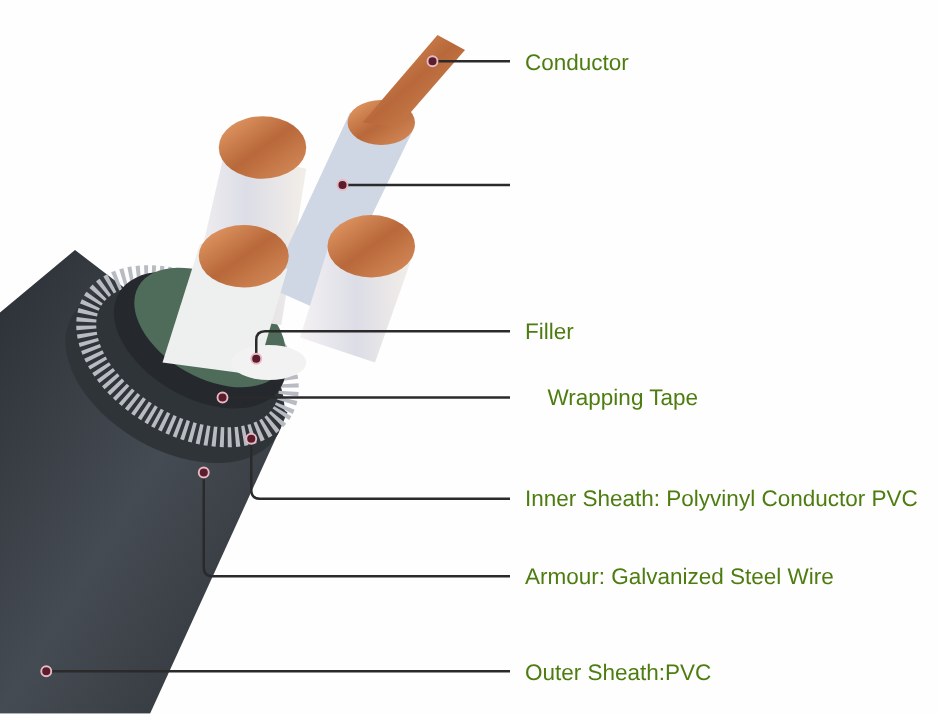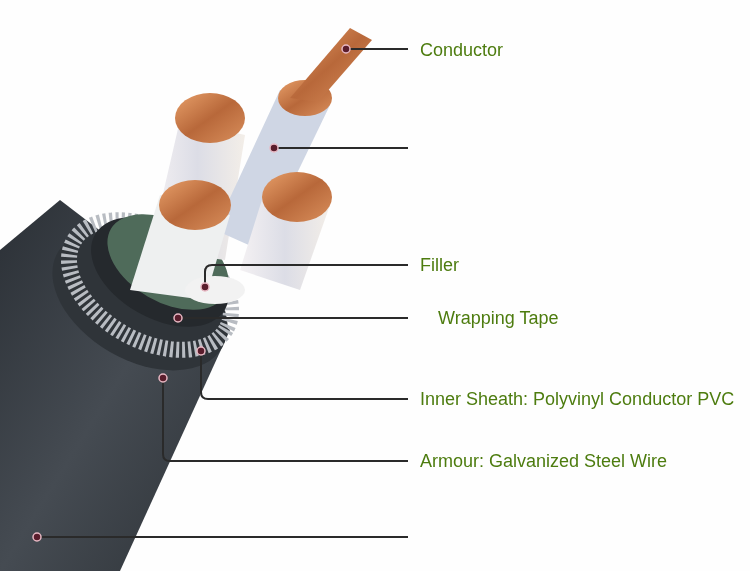--- a/index.html
+++ b/index.html
@@ -82,13 +82,14 @@
       <circle cx="163" cy="378" r="4"></circle>
       <circle cx="37" cy="537" r="4"></circle>
     </g>
   </svg>
 
   <div class="label" style="left:420px; top:40px;">Conductor</div>
   <div class="label" style="left:420px; top:255px;text-align:right;">Filler</div>
   <div class="label" style="left:420px; top:308px;margin-left:18px;">Wrapping Tape</div>
   <div class="label" style="left:420px; top:389px;">Inner Sheath: Polyvinyl Conductor PVC</div>
   <div class="label" style="left:420px; top:451px;">Armour: Galvanized Steel Wire</div>
+  <div class="label" style="left:420px; top:528px;">Outer Sheath:PVC</div>
 </div>
 
 </body></html>

